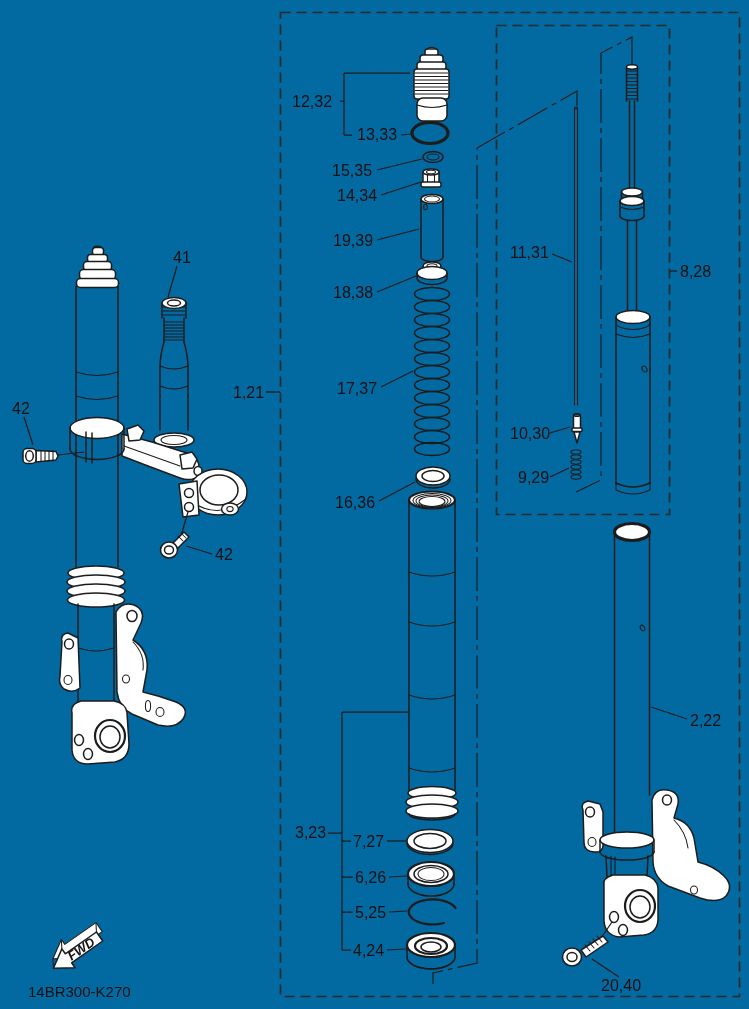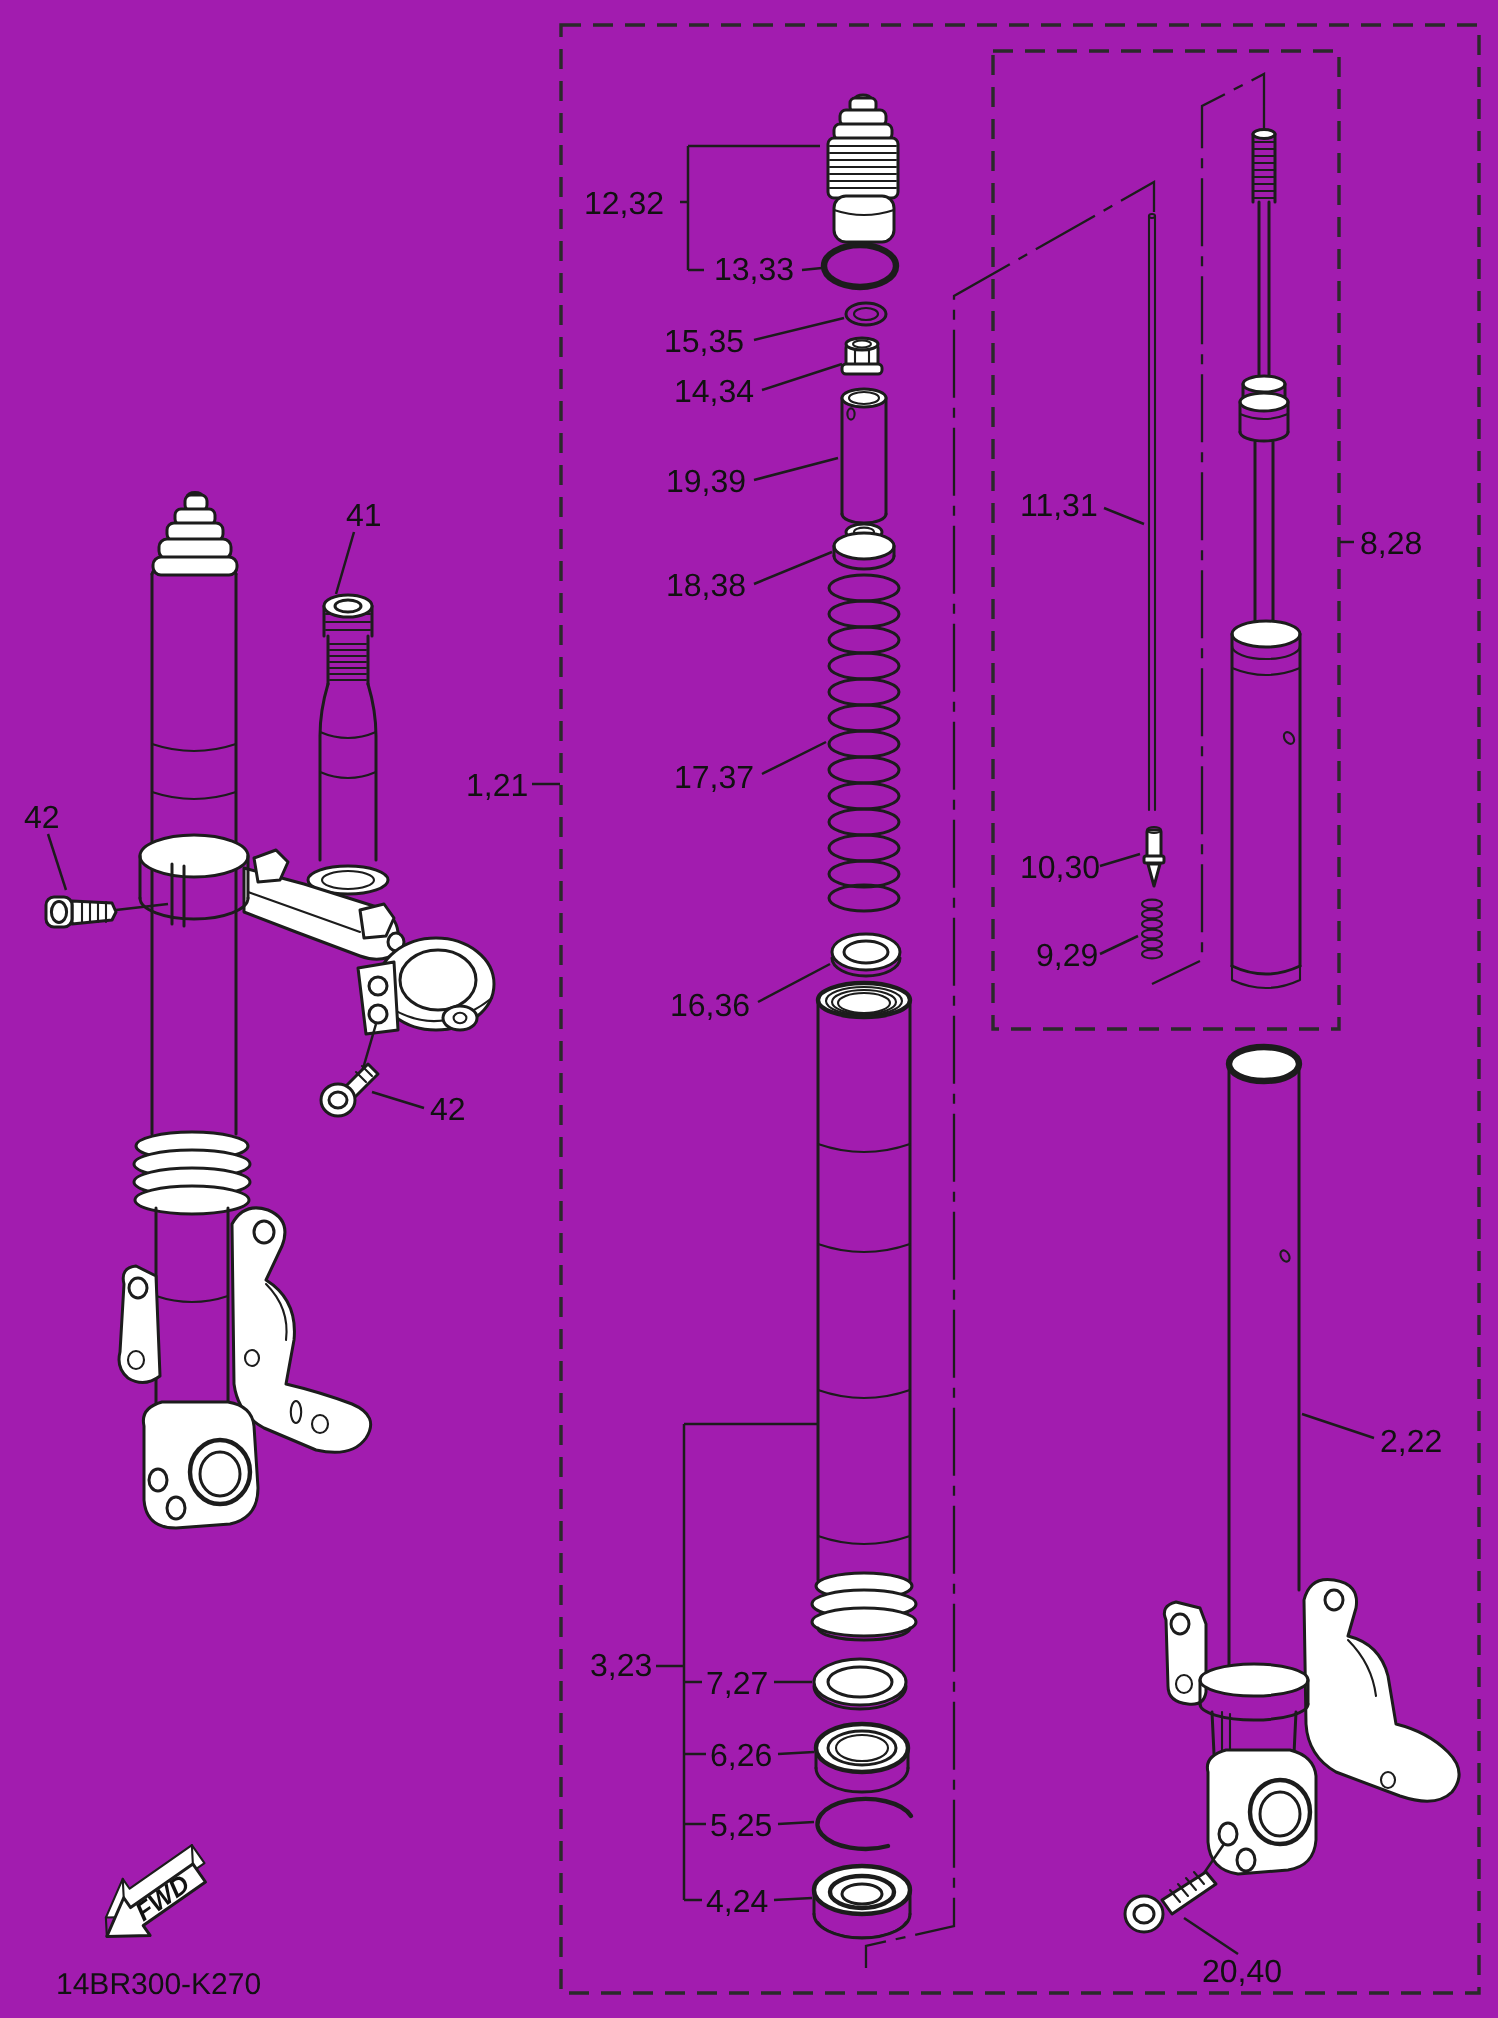--- a/index.html
+++ b/index.html
@@ -1,16 +1,16 @@
 <!DOCTYPE html>
 <html><head>
 <meta charset="utf-8">
 <style>
   html,body{margin:0;padding:0;background:#fff;}
-  #stage{position:relative;width:749px;height:1009px;background:#a21caf;overflow:hidden;}
+  #stage{position:relative;width:749px;height:1009px;background:#0369a1;overflow:hidden;}
   svg{display:block;}
   .ln{fill:none;stroke:#1c1c1c;stroke-width:1.5;stroke-linejoin:round;stroke-linecap:round;}
   .wh{fill:#ffffff;stroke:#1c1c1c;stroke-width:1.5;stroke-linejoin:round;}
   .thin{stroke-width:1.05;}
   .b2{stroke-width:2.2;}
   .b3{stroke-width:3.2;}
   .ldr{fill:none;stroke:#1c1c1c;stroke-width:1.25;}
   .dash{fill:none;stroke:#2a2a2a;stroke-width:1.7;stroke-dasharray:10 6;}
   .phantom{fill:none;stroke:#1c1c1c;stroke-width:1.15;stroke-dasharray:34 5 5 5;}
   .t{font:16px "Liberation Sans",sans-serif;fill:#111;}

